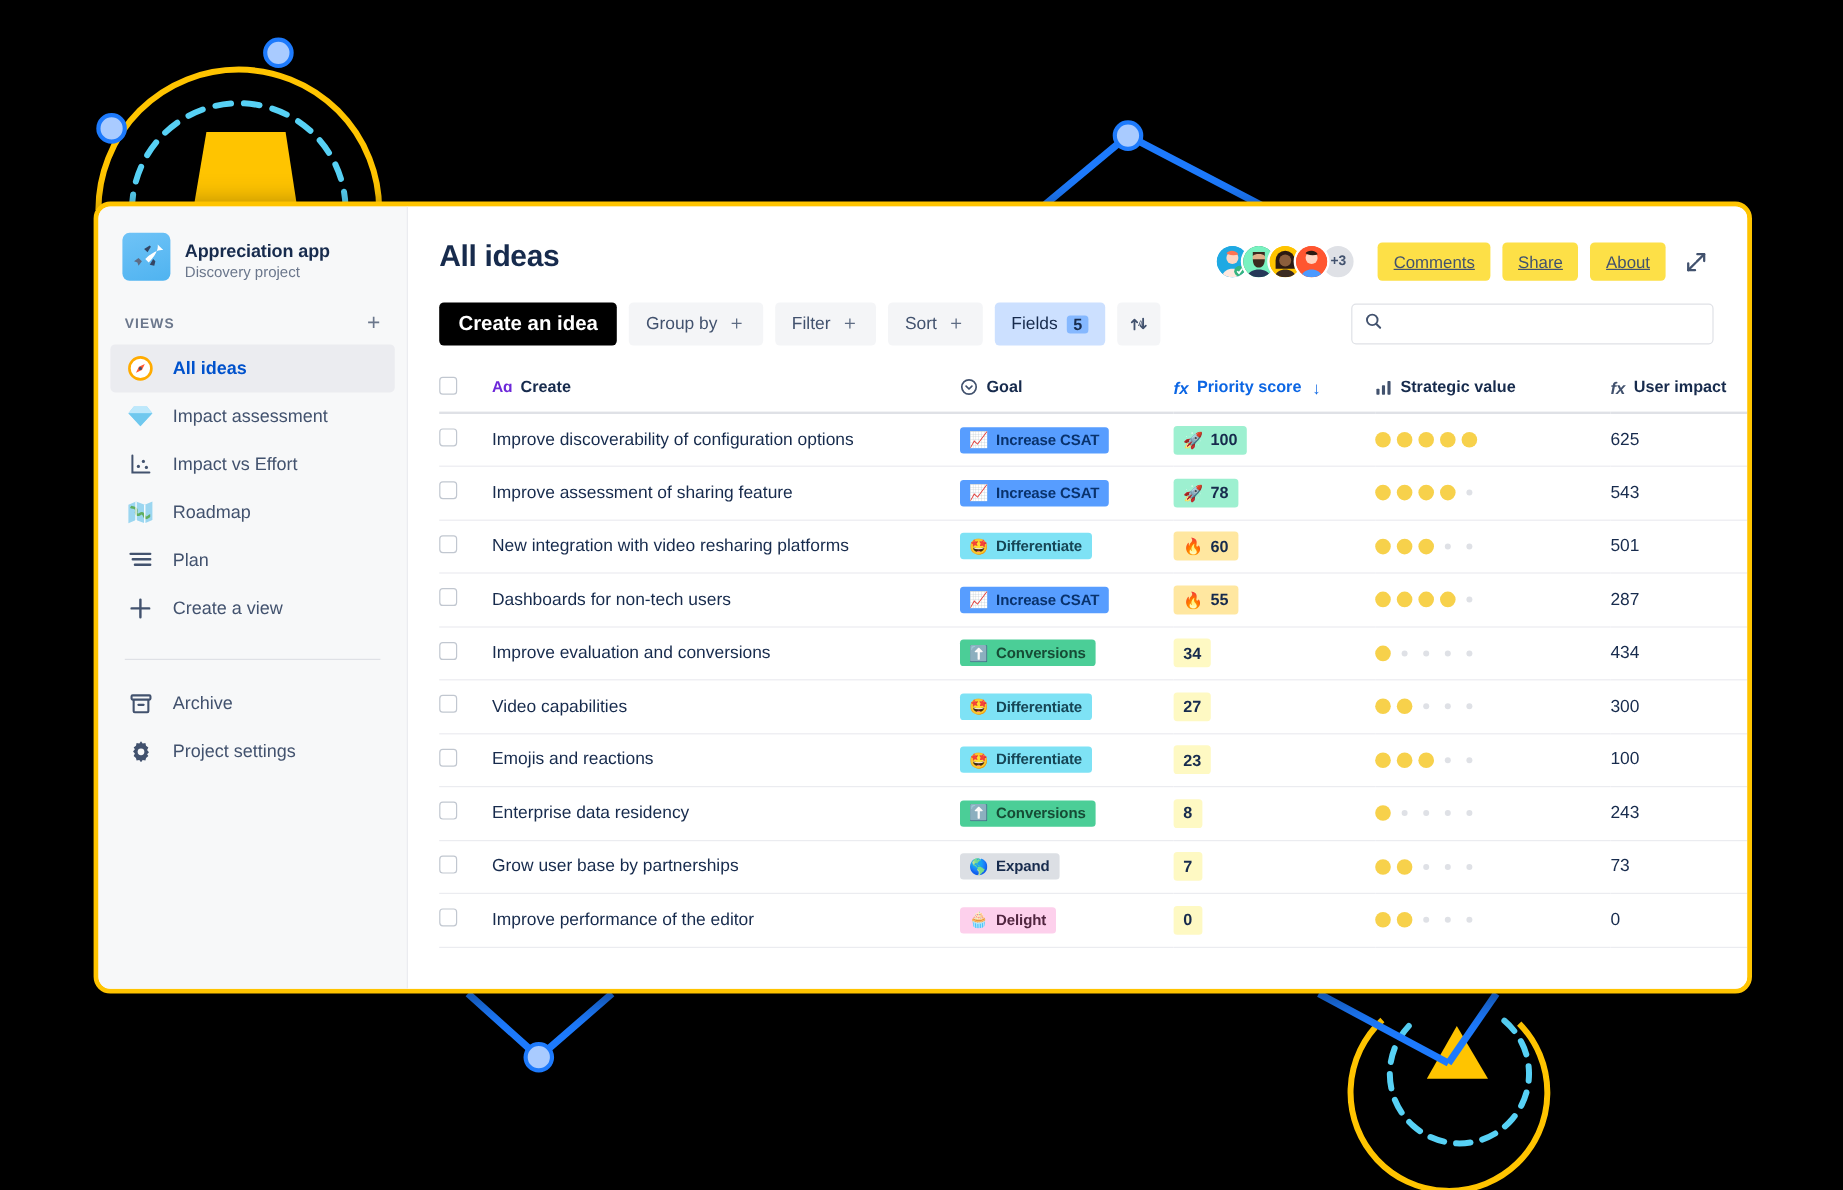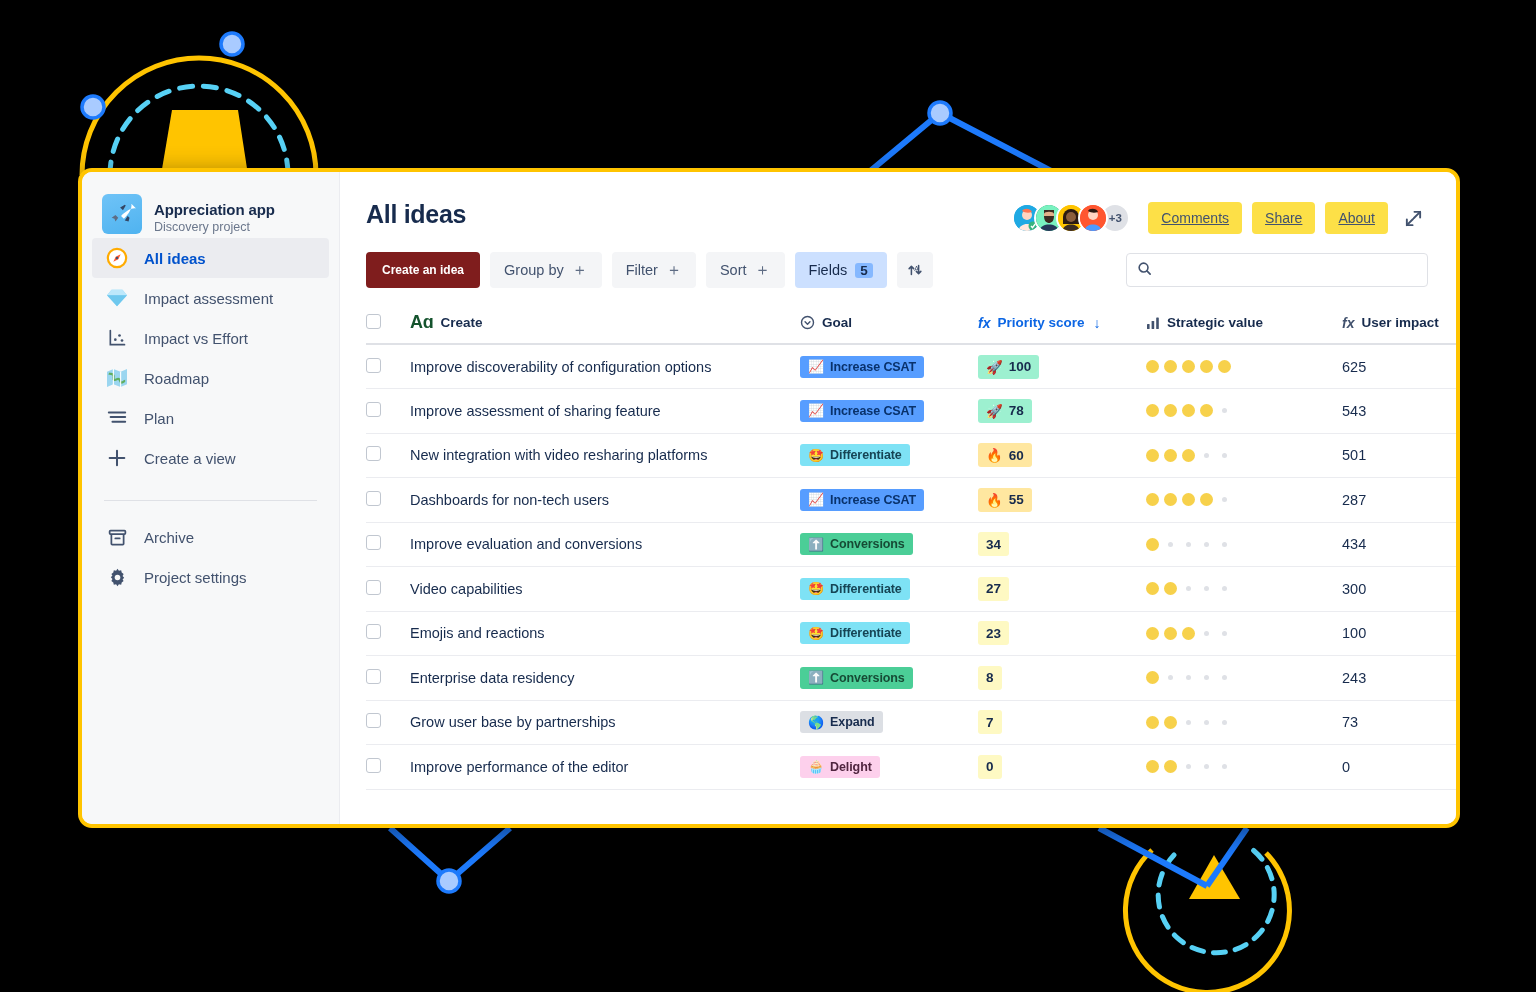--- a/index.html
+++ b/index.html
@@ -98,21 +98,21 @@
     display:flex;align-items:center;justify-content:center;color:#42526E;
   }
 
   
   .toolbar {
     display:flex; align-items:center; gap:10px;
     padding: 18px 28px 14px 26px;
   }
   .btn-primary {
     height:36px; padding:0 16px; border-radius:4px; border:none;
-    background:#7f1d1d; color:#fff; font-size:12px; font-weight:600;
+    background:#000000; color:#fff; font-size:17px; font-weight:600;
     font-family:inherit; cursor:pointer;
   }
   .btn-soft {
     height:36px; padding:0 14px; border-radius:4px; border:none;
     background:#F4F5F7; color:#42526E; font-size:14.5px; font-family:inherit;
     cursor:pointer; display:flex; align-items:center; gap:8px;
   }
   .btn-soft .plus { color:#5E6C84; font-size:16px; line-height:1; }
   .btn-fields {
     height:36px;padding:0 14px;border-radius:4px;border:none;
@@ -152,21 +152,21 @@
   .col-score { width:168px; }
   .col-strat { width:196px; }
   .col-impact { width:auto; }
 
   .chk {
     width:15px;height:15px;border:1.6px solid #C1C7D0;border-radius:3px;
     background:#fff; display:inline-block; cursor:pointer;
   }
   .th-inner { display:flex; align-items:center; gap:7px; }
   .th-icon { color:#42526E; display:flex; align-items:center; }
-  .th-aa { font-size:18px; font-weight:600; color:#14532d; letter-spacing:-.3px;}
+  .th-aa { font-size:13px; font-weight:600; color:#6d28d9; letter-spacing:-.3px;}
   .fx { font-style:italic; font-weight:600; font-size:14px; }
   .fx.blue { color:#0C66E4; }
   .fx.dark { color:#42526E; }
   .th-blue { color:#0C66E4; }
   .sort-arrow { color:#0C66E4; font-size:14px; margin-left:2px;}
 
   .tag {
     display:inline-flex; align-items:center; gap:6px;
     height:22px; padding:0 8px; border-radius:3px;
     font-size:12.5px; font-weight:700; letter-spacing:-.1px;
@@ -223,20 +223,24 @@
             <path d="M19 6l-5 3 3 3 3-5z" fill="#344563"></path>
             <path d="M22 18l-3 5 4 1 1-4z" fill="#344563"></path>
           </svg>
         </div>
         <div>
           <div class="project-name">Appreciation app</div>
           <div class="project-sub">Discovery project</div>
         </div>
       </div>
 
+      <div class="views-head">
+        <span class="views-label">VIEWS</span>
+        <span class="views-plus">+</span>
+      </div>
 
       <nav class="nav">
         <div class="nav-item active">
           <span class="nav-icon">
             <svg width="22" height="22" viewBox="0 0 24 24">
                 <circle cx="12" cy="12" r="10" fill="#fff" stroke="#FFAB00" stroke-width="2.4"></circle>
                 <path d="M16 8l-2.6 5.4L8 16l2.6-5.4z" fill="#FF5630"></path>
                 <circle cx="12" cy="12" r="1.4" fill="#42526E"></circle>
               </svg>
           </span>

